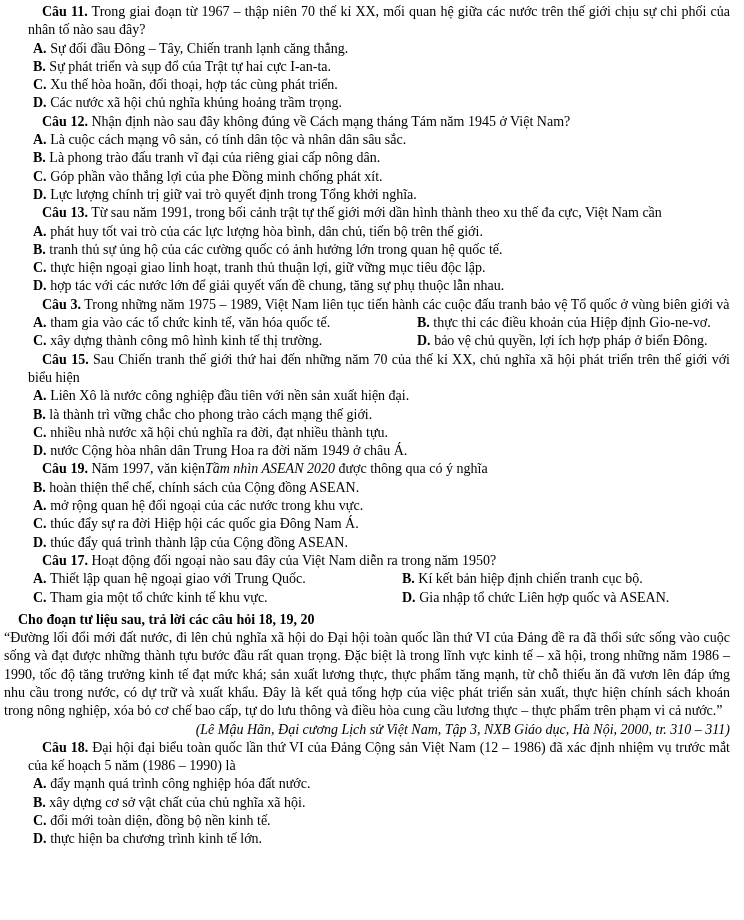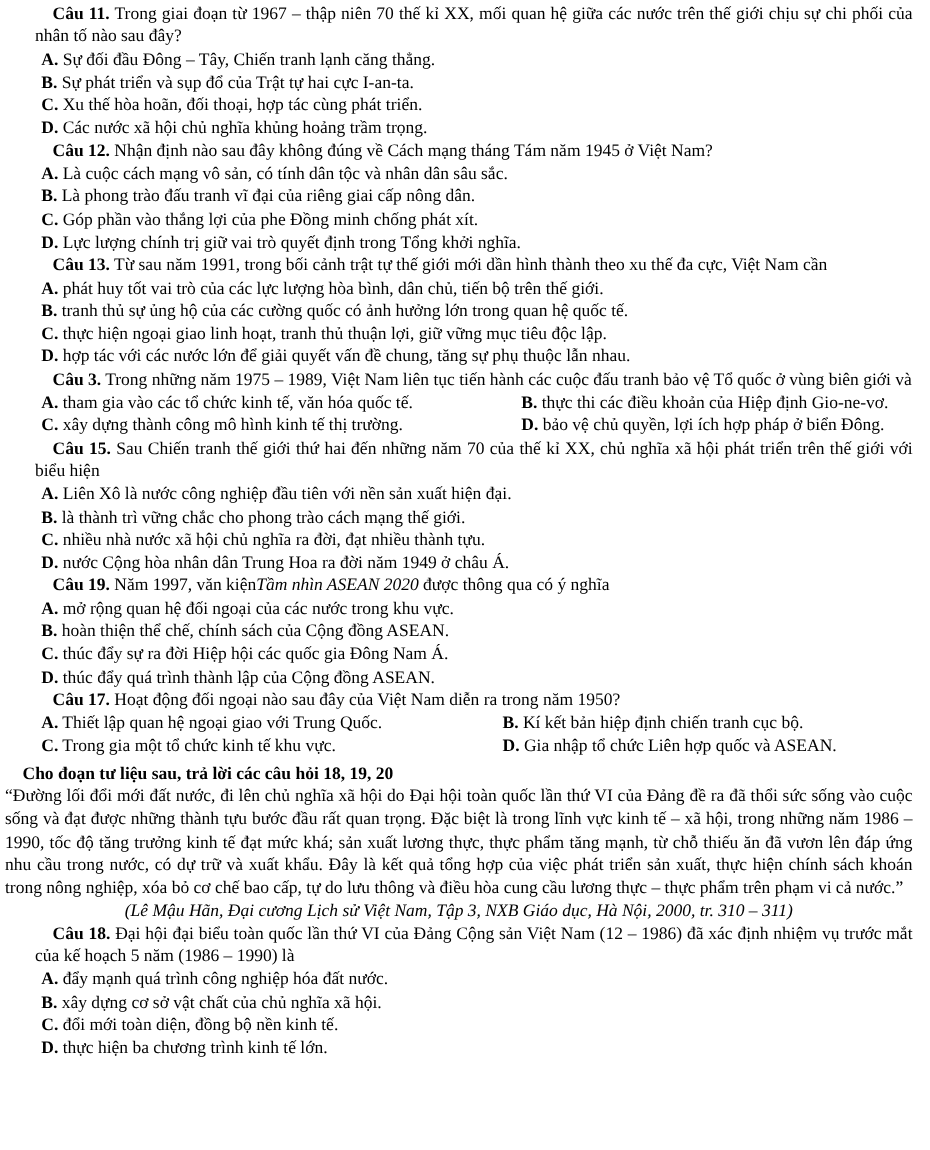--- a/index.html
+++ b/index.html
@@ -42,21 +42,21 @@
   .opt-row.normal .cell:first-child { width: 337px; }
   .passage-header {
     font-weight: bold;
     text-indent: 14px;
     margin-top: 4px;
   }
   .passage {
     text-align: justify;
   }
   .citation {
-    text-align: center;
+    text-align: right;
     font-style: italic;
   }
   .italic { font-style: italic; }
 </style>
 </head>
 <body>
 
 <div class="doc">
   <div id="questions-top">
       <div>
@@ -93,33 +93,33 @@
       </div>
       <div>
         <p class="stem"><span class="qnum">Câu 15.</span> <span>Sau Chiến tranh thế giới thứ hai đến những năm 70 của thế kỉ XX, chủ nghĩa xã hội phát triển trên thế giới với biểu hiện</span></p>
         <p class="option"><span class="opt-label">A.</span> <span>Liên Xô là nước công nghiệp đầu tiên với nền sản xuất hiện đại.</span></p>
         <p class="option"><span class="opt-label">B.</span> <span>là thành trì vững chắc cho phong trào cách mạng thế giới.</span></p>
         <p class="option"><span class="opt-label">C.</span> <span>nhiều nhà nước xã hội chủ nghĩa ra đời, đạt nhiều thành tựu.</span></p>
         <p class="option"><span class="opt-label">D.</span> <span>nước Cộng hòa nhân dân Trung Hoa ra đời năm 1949 ở châu Á.</span></p>
       </div>
       <div>
         <p class="stem"><span class="qnum">Câu 19.</span> <span>Năm 1997, văn kiện</span><span class="italic">Tầm nhìn ASEAN 2020</span><span> được thông qua có ý nghĩa</span></p>
+        <p class="option"><span class="opt-label">B.</span> <span>hoàn thiện thể chế, chính sách của Cộng đồng ASEAN.</span></p>
         <p class="option"><span class="opt-label">A.</span> <span>mở rộng quan hệ đối ngoại của các nước trong khu vực.</span></p>
-        <p class="option"><span class="opt-label">B.</span> <span>hoàn thiện thể chế, chính sách của Cộng đồng ASEAN.</span></p>
         <p class="option"><span class="opt-label">C.</span> <span>thúc đẩy sự ra đời Hiệp hội các quốc gia Đông Nam Á.</span></p>
         <p class="option"><span class="opt-label">D.</span> <span>thúc đẩy quá trình thành lập của Cộng đồng ASEAN.</span></p>
       </div>
       <div>
         <p class="stem"><span class="qnum">Câu 17.</span> <span>Hoạt động đối ngoại nào sau đây của Việt Nam diễn ra trong năm 1950?</span></p>
         <div class="opt-row normal">
           <span class="cell"><span class="opt-label">A.</span> <span>Thiết lập quan hệ ngoại giao với Trung Quốc.</span></span>
           <span class="cell"><span class="opt-label">B.</span> <span>Kí kết bản hiệp định chiến tranh cục bộ.</span></span>
         </div>
         <div class="opt-row normal">
-          <span class="cell"><span class="opt-label">C.</span> <span>Trong gia một tổ chức kinh tế khu vực.</span></span>
+          <span class="cell"><span class="opt-label">C.</span> <span>Tham gia một tổ chức kinh tế khu vực.</span></span>
           <span class="cell"><span class="opt-label">D.</span> <span>Gia nhập tổ chức Liên hợp quốc và ASEAN.</span></span>
         </div>
       </div>
     </div>
 
   <p class="passage-header">Cho đoạn tư liệu sau, trả lời các câu hỏi 18, 19, 20</p>
 
   <p class="passage">“Đường lối đổi mới đất nước, đi lên chủ nghĩa xã hội do Đại hội toàn quốc lần thứ VI của Đảng đề ra đã thổi sức sống vào cuộc sống và đạt được những thành tựu bước đầu rất quan trọng. Đặc biệt là trong lĩnh vực kinh tế – xã hội, trong những năm 1986 – 1990, tốc độ tăng trưởng kinh tế đạt mức khá; sản xuất lương thực, thực phẩm tăng mạnh, từ chỗ thiếu ăn đã vươn lên đáp ứng nhu cầu trong nước, có dự trữ và xuất khẩu. Đây là kết quả tổng hợp của việc phát triển sản xuất, thực hiện chính sách khoán trong nông nghiệp, xóa bỏ cơ chế bao cấp, tự do lưu thông và điều hòa cung cầu lương thực – thực phẩm trên phạm vi cả nước.”</p>
 
   <p class="citation">(Lê Mậu Hãn, Đại cương Lịch sử Việt Nam, Tập 3, NXB Giáo dục, Hà Nội, 2000, tr. 310 – 311)</p>

